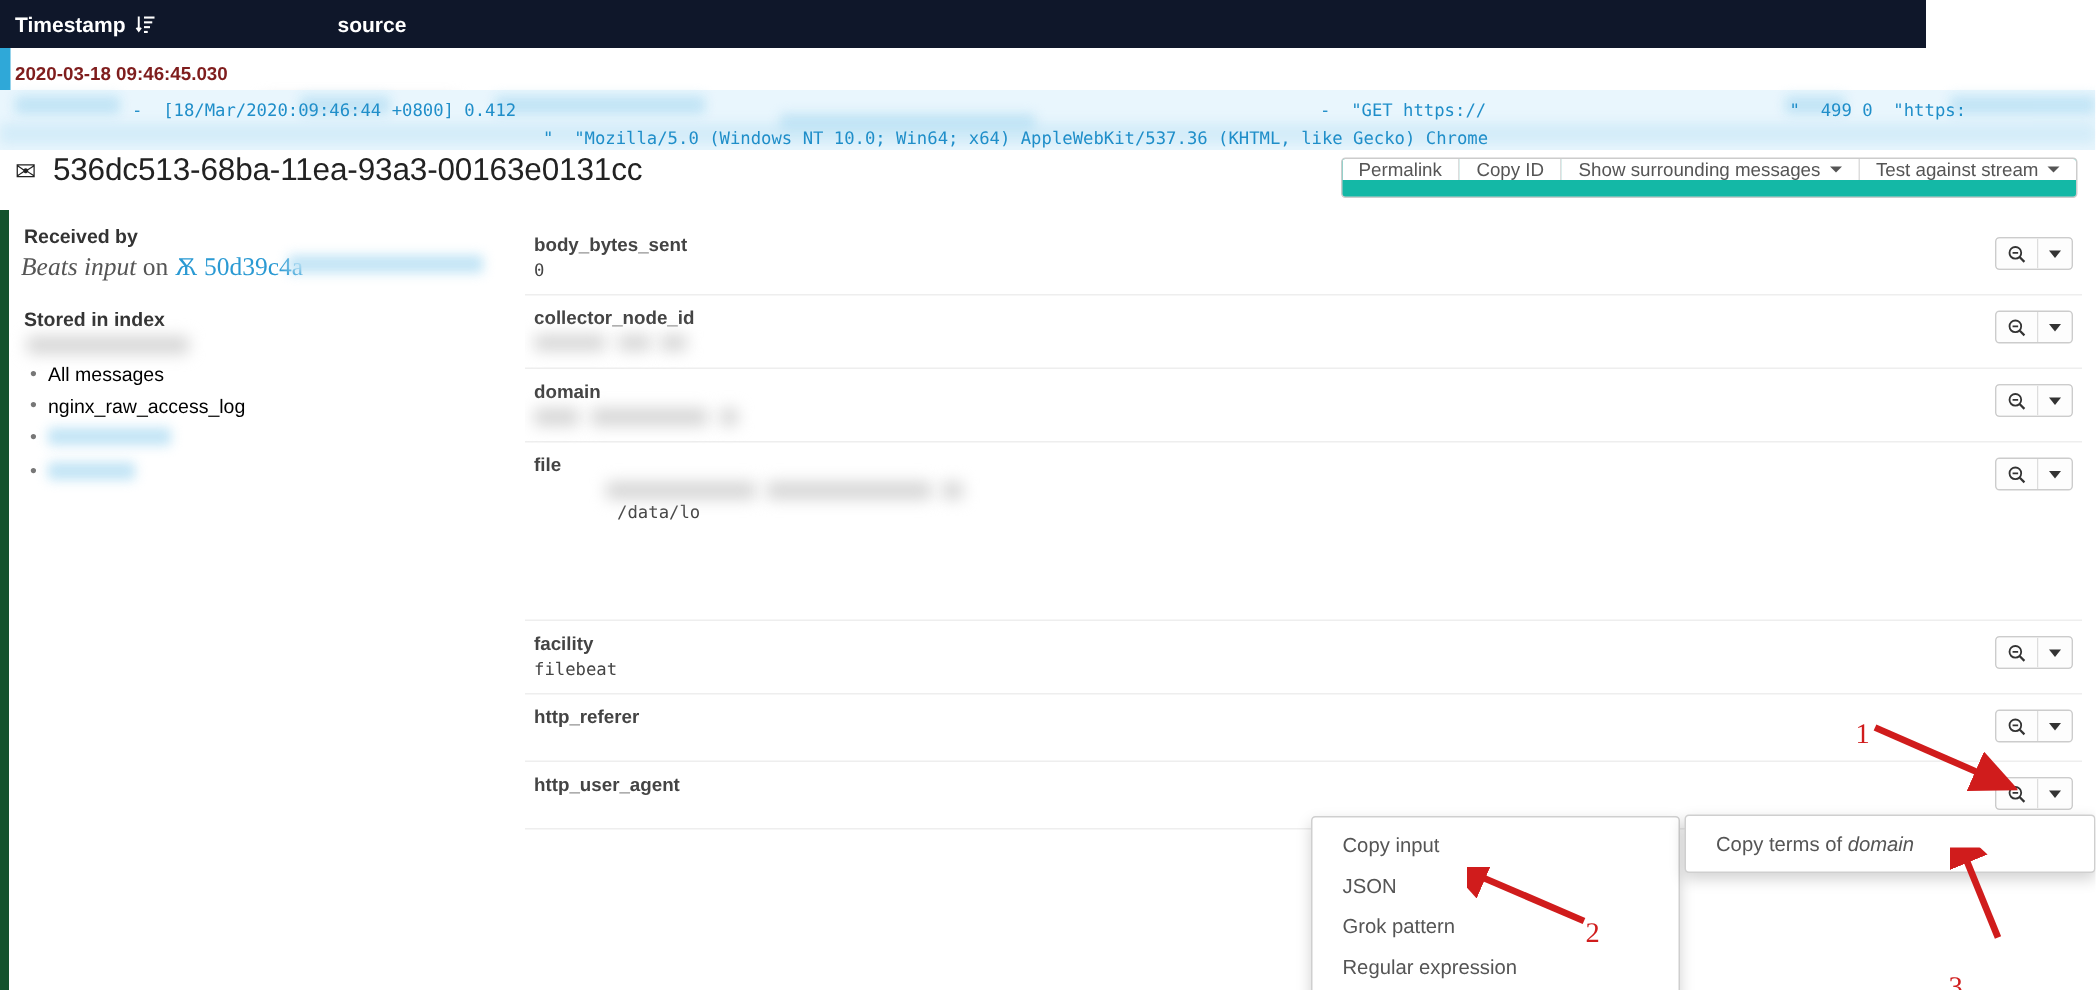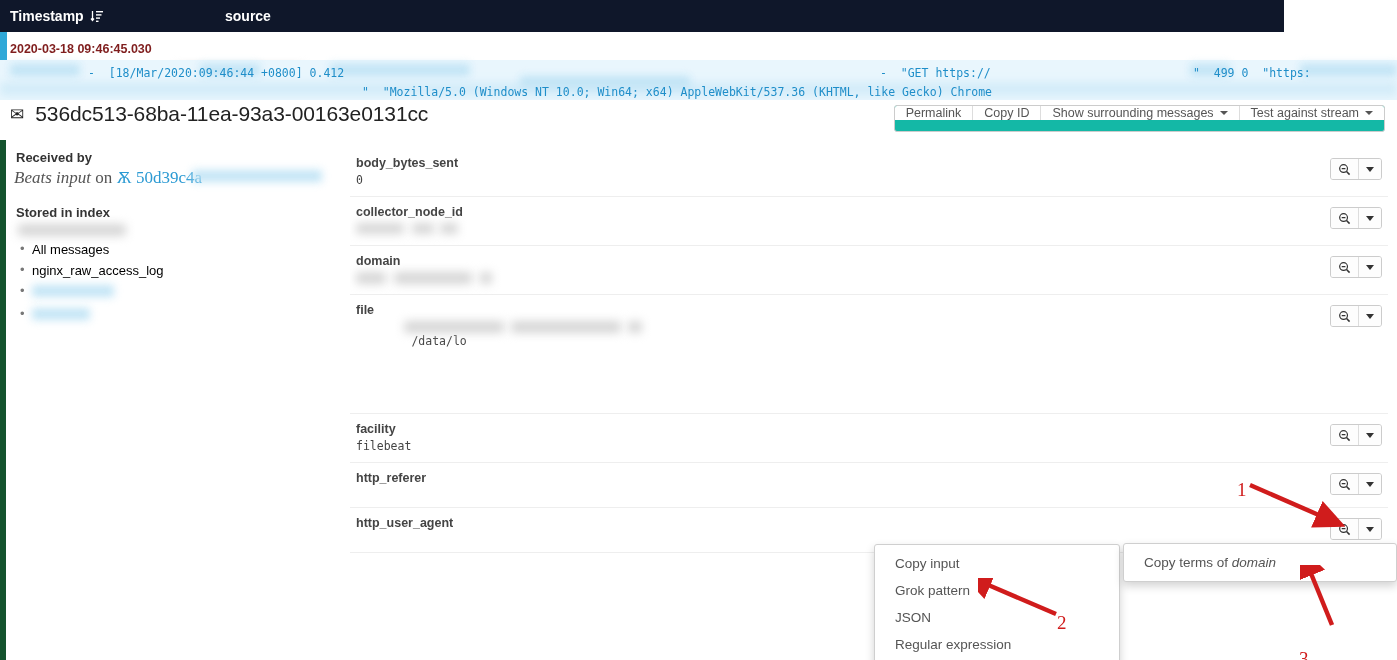--- a/index.html
+++ b/index.html
@@ -393,22 +393,22 @@
         <div class="cb">
             <span class="caret-dark"></span>
           </div>
       </div>
     </div>
 
   </div>
 
   <div class="menu menu-main">
     <div class="menu-item">Copy input</div>
+    <div class="menu-item">JSON</div>
     <div class="menu-item">Grok pattern</div>
-    <div class="menu-item">JSON</div>
     <div class="menu-item">Regular expression</div>
     <div class="menu-item" style="height:6px; padding:0;"></div>
   </div>
 
   <div class="menu menu-sub">
     <div class="menu-item em"><span>Copy terms of </span><i>domain</i></div>
   </div>
 
   <svg class="anno-arrow" style="left:1245px; top:480px; width:100px; height:50px;">
     <defs>

